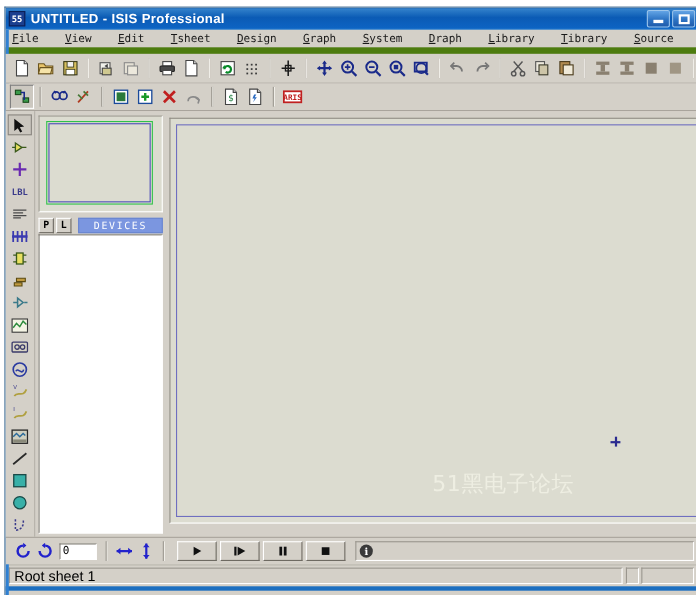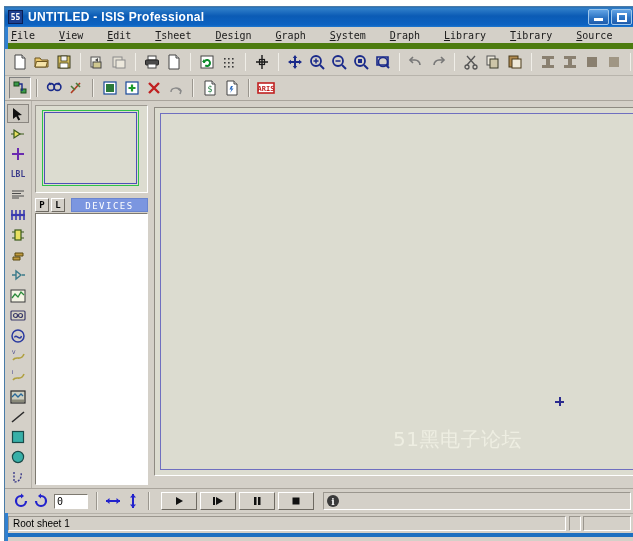--- a/index.html
+++ b/index.html
@@ -350,21 +350,21 @@
   }
   .status-pane {
     border-top: 1px solid #9a968e;
     border-left: 1px solid #9a968e;
     border-right: 1px solid #ffffff;
     border-bottom: 1px solid #ffffff;
     box-sizing: border-box;
     display: flex; align-items: center;
     padding-left: 4px;
     font-family: "Liberation Sans", sans-serif;
-    font-size: 10px;
+    font-size: 13px;
     color: #000000;
   }
   .status-pane.p1 { flex: 1; }
   .status-pane.p2 { width: 12px; margin-left: 3px; }
   .status-pane.p3 { width: 48px; margin-left: 2px; }
   .bottom-edge {
     height: 4px;
     background: #1d6fc0;
   }
   .side-edge {

